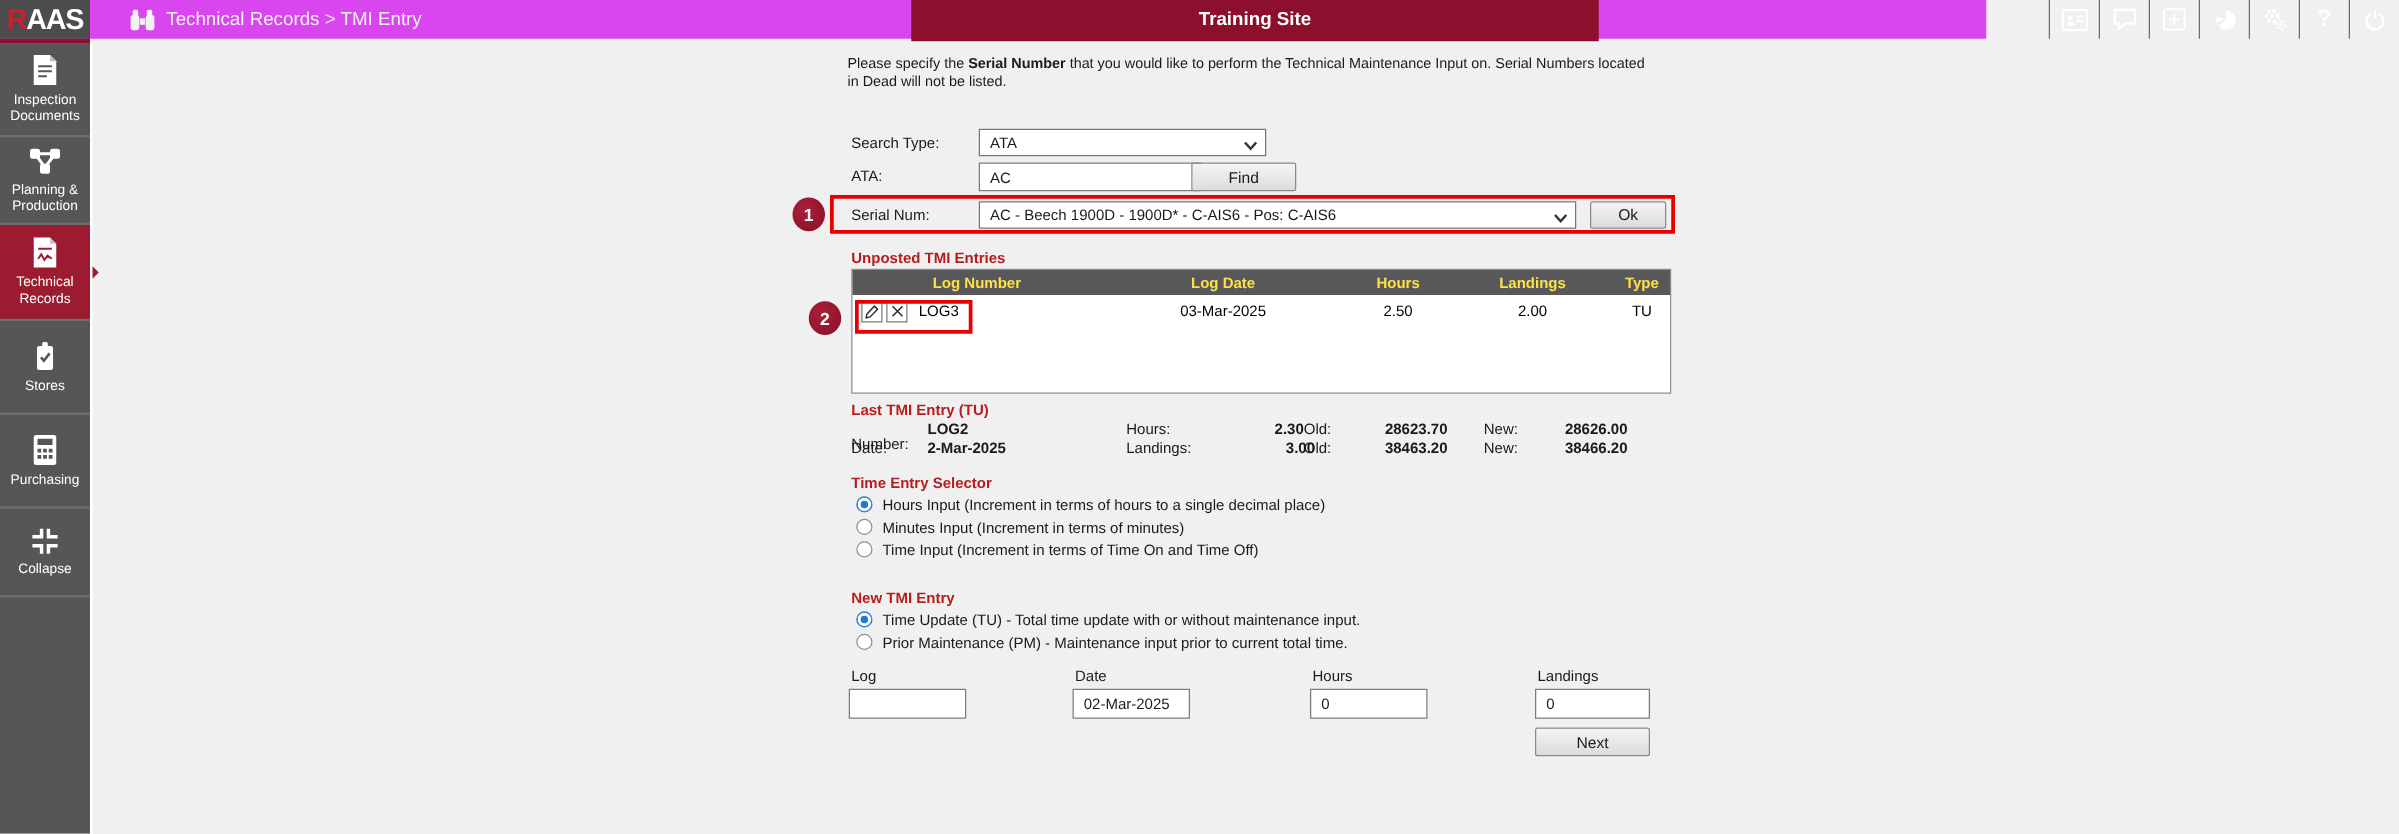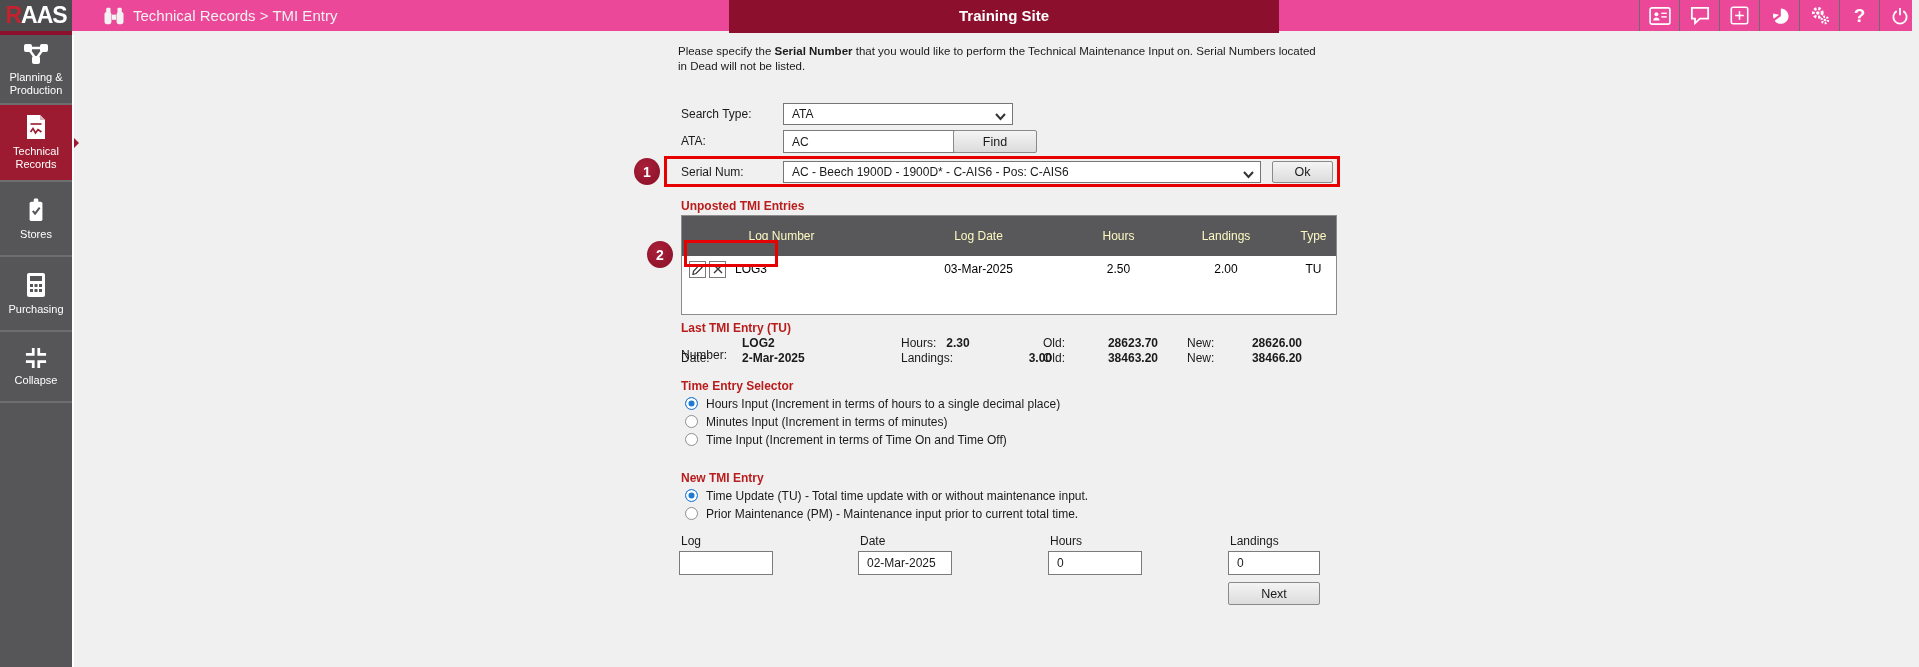--- a/index.html
+++ b/index.html
@@ -1,21 +1,21 @@
 <!DOCTYPE html>
 <html><head>
 <meta charset="utf-8">
 <style>
   * { margin:0; padding:0; box-sizing:border-box; }
   html,body { width:1919px; height:667px; font-family:"Liberation Sans", sans-serif; background:#F0F0F0; overflow:hidden; }
   .abs { position:absolute; }
   #page { position:relative; width:1919px; height:667px; background:#F0F0F0; }
 
   
-  #topbar { left:0; top:0; width:1912px; height:31px; background:#ec4899; z-index:5; }
+  #topbar { left:0; top:0; width:1589px; height:31px; background:#d946ef; z-index:5; }
   #logo-cell { left:0; top:0; width:72px; height:31px; background:#4C4C4E; color:#fff; font-weight:bold; font-size:23px; letter-spacing:-1px; text-align:center; line-height:30px; }
   #logo-cell .r { color:#C3222E; }
   #logo-strip { left:0; top:31px; width:72px; height:4px; background:#8C0F2D; z-index:6; }
   #breadcrumb-icon { left:103px; top:6px; }
   #breadcrumb { left:133px; top:7px; color:#F2F2F2; font-size:15px; }
   #banner { left:729px; top:0; width:550px; height:33px; background:#8C0F2D; color:#fff; font-weight:bold; font-size:15px; text-align:center; line-height:31px; z-index:7; }
   .top-icons { left:1639px; top:0; height:31px; display:flex; }
   .top-icon-cell { width:40px; height:31px; display:flex; align-items:center; justify-content:center; border-left:1px solid #6C6C6E; }
   .top-icon-cell svg { display:block; }
   .qmark { color:#fff; font-size:19px; font-weight:bold; }
@@ -34,21 +34,21 @@
   .sec-title { font-size:12px; font-weight:bold; color:#b91c1c; }
   .inputbox { background:#fff; border:1px solid #7B7B7B; font-size:12px; color:#1a1a1a; padding:0 0 0 8px; display:flex; align-items:center; }
   .selectbox { background:#fff; border:1px solid #767676; font-size:12px; color:#1a1a1a; padding:0 22px 0 8px; display:flex; align-items:center; position:absolute;text-align:right; }
   .selectbox .chev { position:absolute; right:6px; top:50%; margin-top:-4px; }
   .btn { background:linear-gradient(#F4F4F4,#DCDCDC); border:1px solid #8A8A8A; font-size:12.5px; color:#1a1a1a; text-align:center; cursor:pointer; border-radius:2px; }
   .hl-box { border:3px solid #E60000; background:transparent; z-index:3; }
   .badge { width:26px; height:27px; border-radius:50%; background:radial-gradient(circle at 40% 35%, #A82038, #8A0F28); color:#fff; font-weight:bold; font-size:14px; display:flex; align-items:center; justify-content:center; z-index:4; }
 
   
   #tmi-table { left:681px; top:215px; width:656px; height:100px; background:#fff; border:1px solid #8C8C8C; }
-  #tmi-head { display:flex; height:40px; background:#58585A; color:#fef9c3; font-weight:normal; font-size:12px; }
+  #tmi-head { display:flex; height:20px; background:#58585A; color:#fde047; font-weight:bold; font-size:12px; }
   #tmi-head .hc { display:flex; align-items:center; justify-content:center; }
   .c1{width:199px}.c2{width:195px}.c3{width:85px}.c4{width:130px}.c5{width:45px}
   #tmi-row { display:flex; height:26px; font-size:12px; align-items:center; }
   #tmi-row .rc { display:flex; align-items:center; justify-content:center; }
   .mini-btn { width:17px; height:17px; background:#fff; border:1px solid #7a7a7a; display:inline-flex; align-items:center; justify-content:center; margin-right:3px; cursor:pointer; }
   .row-left { justify-content:flex-start !important; padding-left:7px; }
 
   
   .radio { width:13px; height:13px; border-radius:50%; background:#fff; border:1px solid #8F8F8F; display:inline-block; }
   .radio.selected { border:1px solid #2A7FD4; background:#1F7AD4; box-shadow:inset 0 0 0 2.5px #fff; }
@@ -117,20 +117,30 @@
         <svg width="20" height="20" viewBox="0 0 24 24">
             <path d="M8 6.2a8 8 0 1 0 8 0" fill="none" stroke="#fff" stroke-width="2.2"></path>
             <line x1="12" y1="2.5" x2="12" y2="11" stroke="#fff" stroke-width="2.2"></line>
           </svg>
       </div>
     </div>
   </div>
   <div id="logo-strip" class="abs"></div>
 
   <div id="sidebar" class="abs">
+    <div class="side-item" style="height:75px">
+      <svg width="22" height="26" viewBox="0 0 22 26">
+          <path d="M2 1h13l5 5v19H2z" fill="#fff"></path>
+          <path d="M15 1l5 5h-5z" fill="#bdbdbd"></path>
+          <line x1="5.5" y1="10" x2="16.5" y2="10" stroke="#565658" stroke-width="1.6"></line>
+          <line x1="5.5" y1="14" x2="16.5" y2="14" stroke="#565658" stroke-width="1.6"></line>
+          <line x1="5.5" y1="18" x2="12.5" y2="18" stroke="#565658" stroke-width="1.6"></line>
+        </svg>
+      <span class="lbl">Inspection Documents</span>
+    </div>
     <div class="side-item" style="height:70px">
       <svg width="26" height="24" viewBox="0 0 26 24">
           <path d="M5 6h16M5 6l8 11M21 6l-8 11" stroke="#fff" stroke-width="2.4" fill="none"></path>
           <rect x="1" y="2" width="8" height="8" rx="2" fill="#fff"></rect>
           <rect x="17" y="2" width="8" height="8" rx="2" fill="#fff"></rect>
           <rect x="9" y="14" width="8" height="8" rx="2" fill="#fff"></rect>
         </svg>
       <span class="lbl">Planning &amp; Production</span>
     </div>
     <div class="side-item active" style="height:77px">
@@ -233,21 +243,21 @@
       <div class="rc c5">TU</div>
     </div>
   </div>
   <div class="hl-box abs" style="left:684px; top:240px; width:94px; height:27px;"></div>
   <div class="badge abs" style="left:647px; top:241px;">2</div>
 
   <span class="abs sec-title" style="left:681px; top:321px;">Last TMI Entry (TU)</span>
   <span class="abs lab" style="left:681px; top:348px;">Number:</span>
   <span class="abs lab bold" style="left:742px; top:336px;">LOG2</span>
   <span class="abs lab" style="left:901px; top:336px;">Hours:</span>
-  <span class="abs lab bold" style="left:929px; top:336px; width:58px; text-align:center;">2.30</span>
+  <span class="abs lab bold" style="left:985px; top:336px; width:58px; text-align:right;">2.30</span>
   <span class="abs lab" style="left:1043px; top:336px;">Old:</span>
   <span class="abs lab bold" style="left:1080px; top:336px; width:78px; text-align:right;">28623.70</span>
   <span class="abs lab" style="left:1187px; top:336px;">New:</span>
   <span class="abs lab bold" style="left:1224px; top:336px; width:78px; text-align:right;">28626.00</span>
 
   <span class="abs lab" style="left:681px; top:351px;">Date:</span>
   <span class="abs lab bold" style="left:742px; top:351px;">2-Mar-2025</span>
   <span class="abs lab" style="left:901px; top:351px;">Landings:</span>
   <span class="abs lab bold" style="left:994px; top:351px; width:58px; text-align:right;">3.00</span>
   <span class="abs lab" style="left:1043px; top:351px;">Old:</span>

